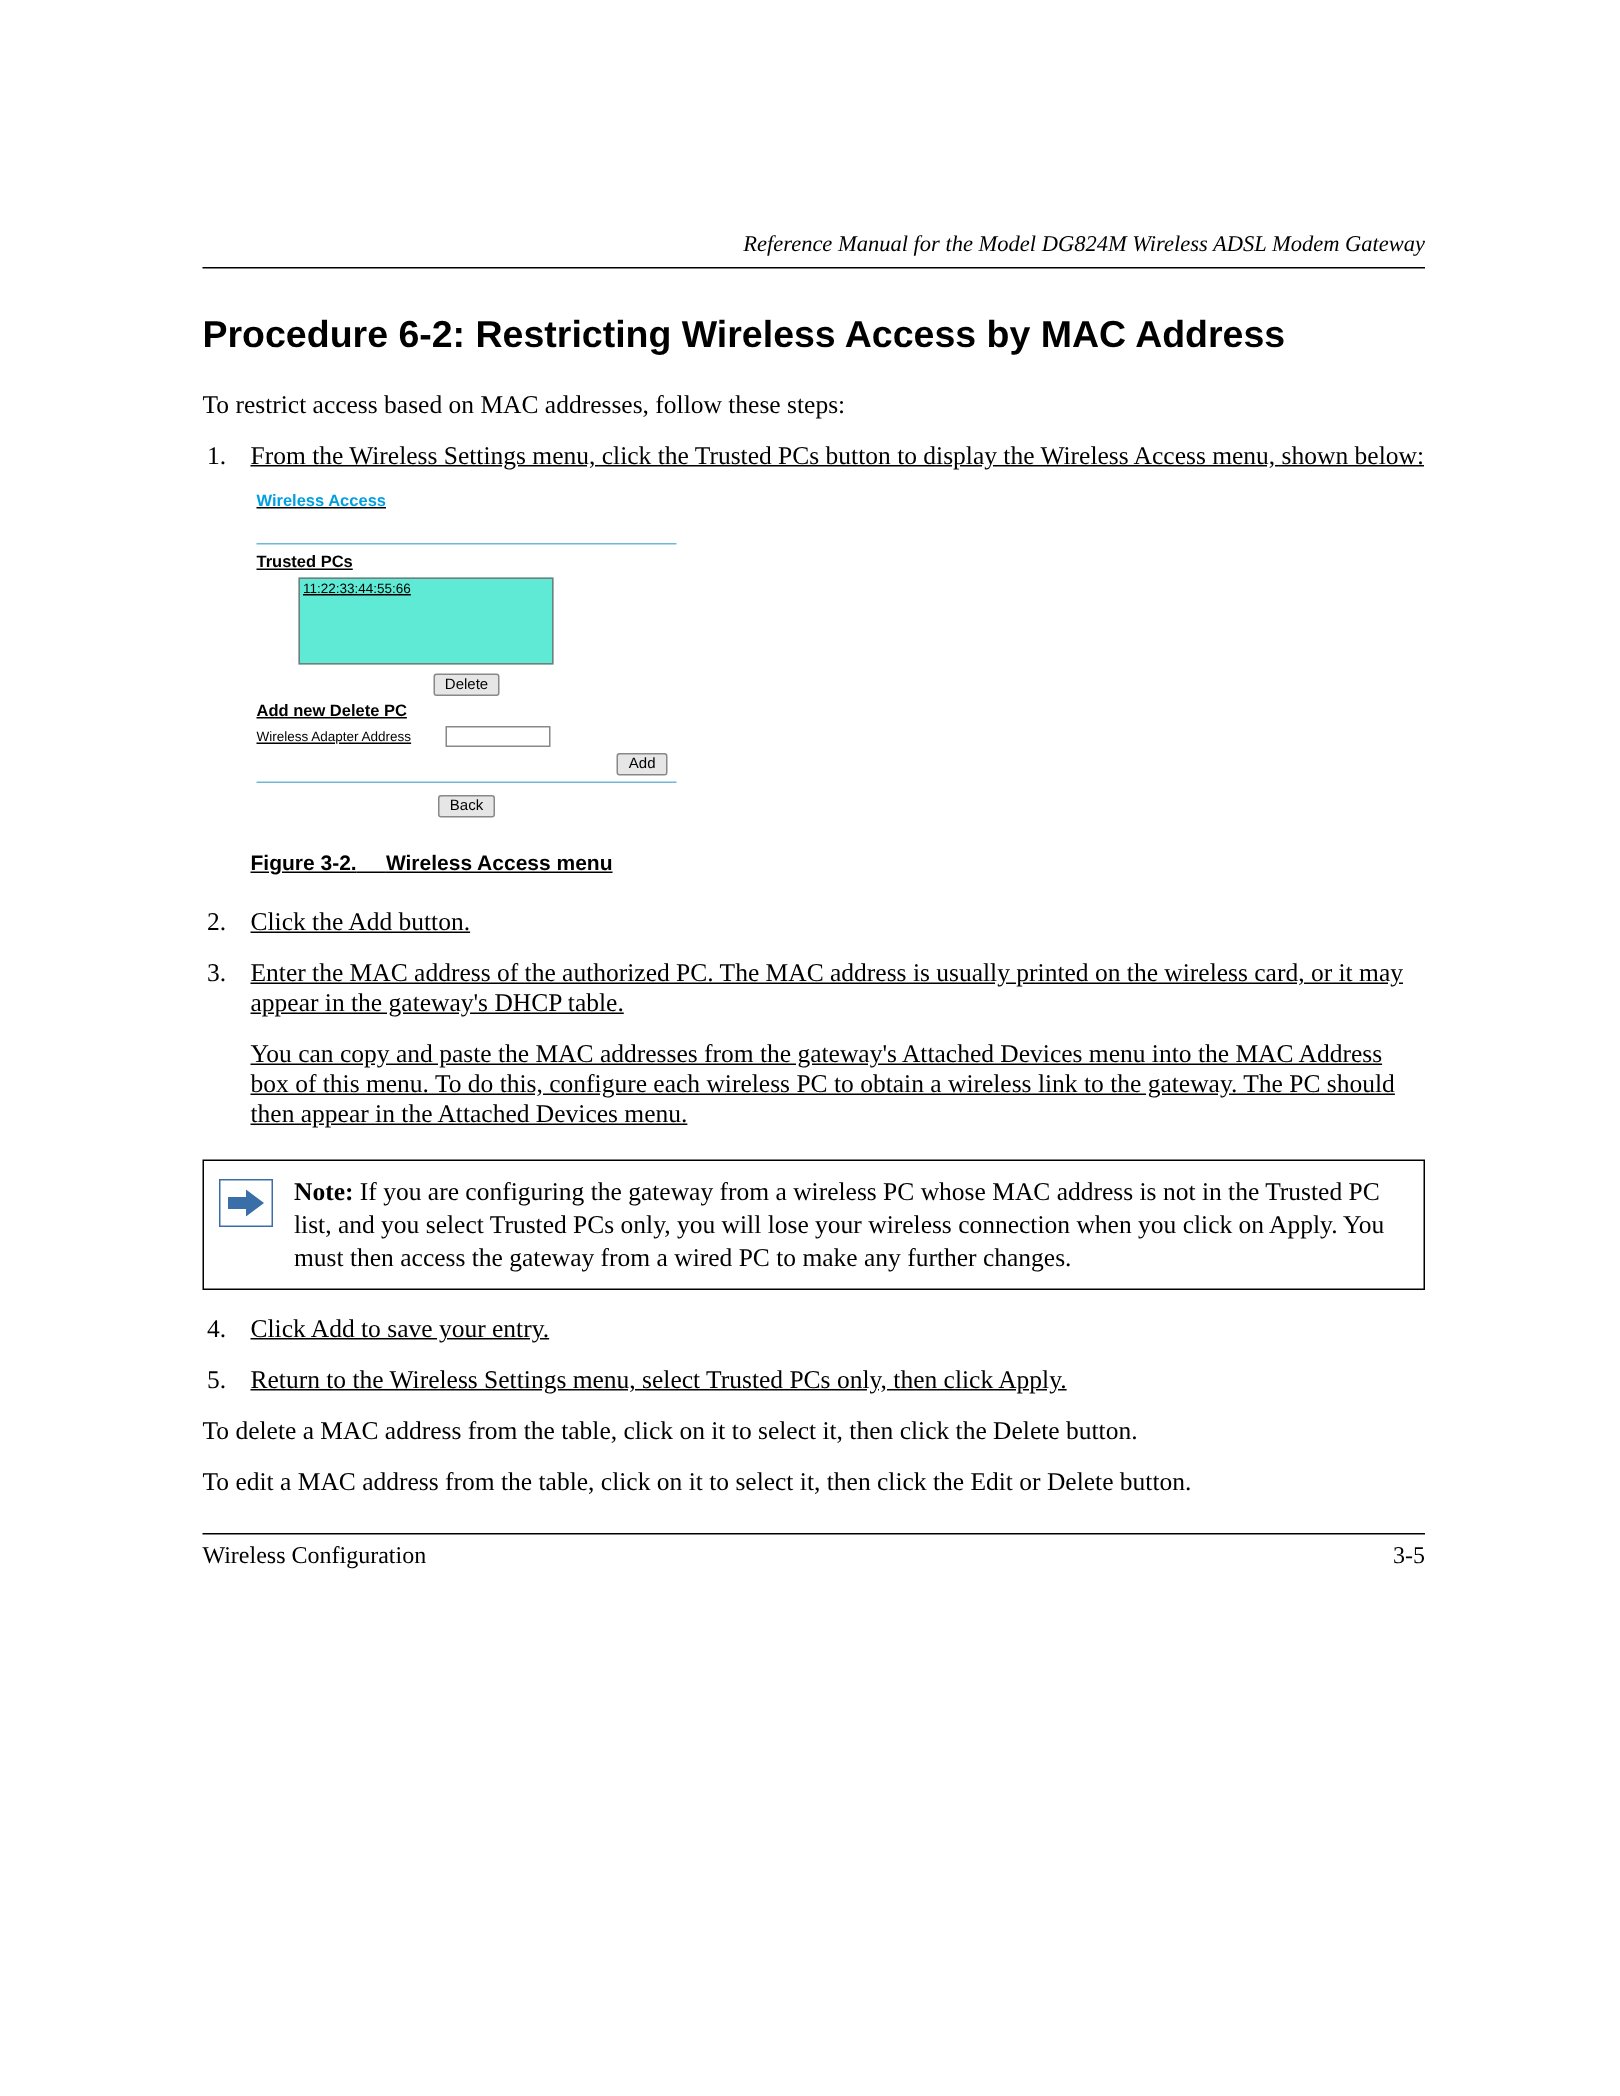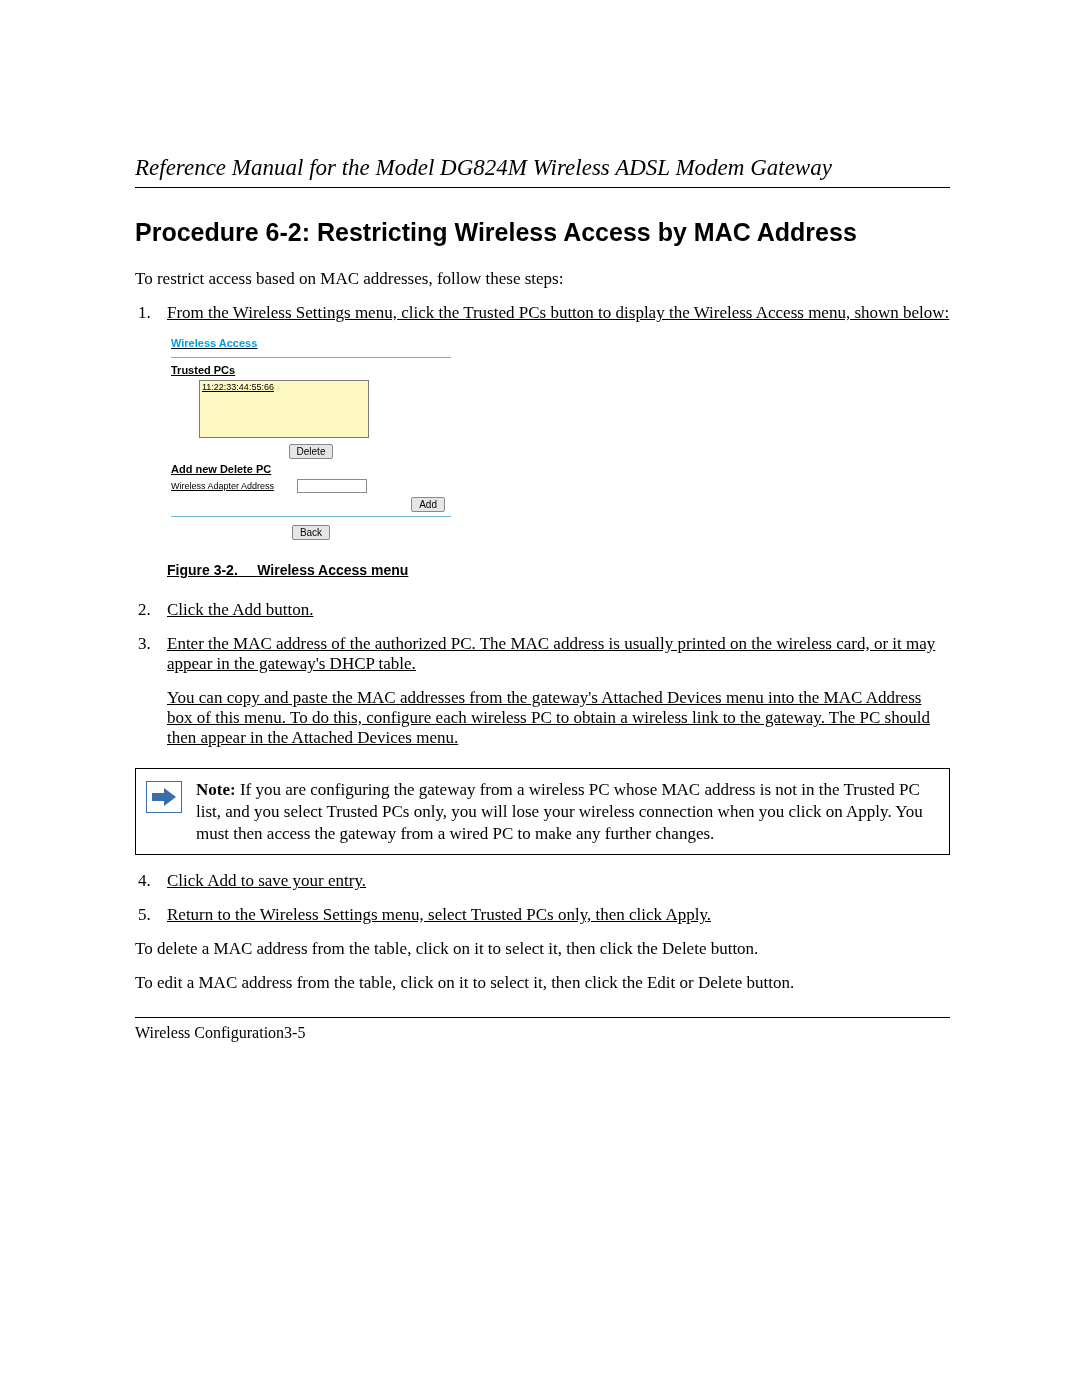--- a/index.html
+++ b/index.html
@@ -12,21 +12,22 @@
   }
   .page {
     width: 1080px;
     height: 1397px;
     position: relative;
     box-sizing: border-box;
     padding: 155px 130px 0 135px;
   }
   .header-text {
     font-style: italic;
-    font-size: 23px;
+    text-align: right;
+    font-size: 15px;
     margin-bottom: 6px;
   }
   .hr-thin {
     border: none;
     border-top: 1.5px solid #000;
     margin: 0 0 30px 0;
   }
   h1.procedure-title {
     font-family: Arial, Helvetica, sans-serif;
     font-size: 25px;
@@ -57,21 +58,21 @@
     width: 280px;
     font-family: Arial, Helvetica, sans-serif;
     font-size: 10px;
     color: #000;
     padding: 4px 4px 8px 4px;
   }
   .mini-ui .title {
     color: #00a0e0;
     font-weight: bold;
     font-size: 11px;
-    margin-bottom: 8px;
+    margin-bottom: 22px;
   }
   .mini-ui .divider {
     border: none;
     border-top: 1px solid #6fb8d8;
     margin: 4px 0 6px 0;
   }
   .mini-ui .label-bold {
     font-weight: bold;
     font-size: 11px;
     margin: 4px 0 4px 0;
@@ -81,21 +82,21 @@
     display: inline-block;
   }
   .mini-ui .listbox {
     border: 1px solid #7a7a7a;
     width: 170px;
     height: 58px;
     margin-left: 28px;
     box-sizing: border-box;
     padding: 1px 2px;
     font-size: 9px;
-    background: #fef9c3;
+    background: #5eead4;
     font-family: Arial, sans-serif;
   }
   .mini-ui .del-row {
     text-align: center;
     margin-top: 6px;
   }
   .mini-ui button {
     font-family: Arial, sans-serif;
     font-size: 10px;
     padding: 1px 7px;
@@ -168,20 +169,21 @@
   }
 
   .footer-hr {
     border: none;
     border-top: 1.5px solid #000;
     margin-top: 24px;
     margin-bottom: 6px;
   }
   .footer-row {
     display: flex;
+    justify-content: space-between;
     font-size: 16px;
     font-family: "Times New Roman", serif;
   }
 </style>
 </head>
 <body>
 
 <div class="page">
 
   <div class="header-text">Reference Manual for the Model DG824M Wireless ADSL Modem Gateway</div>

